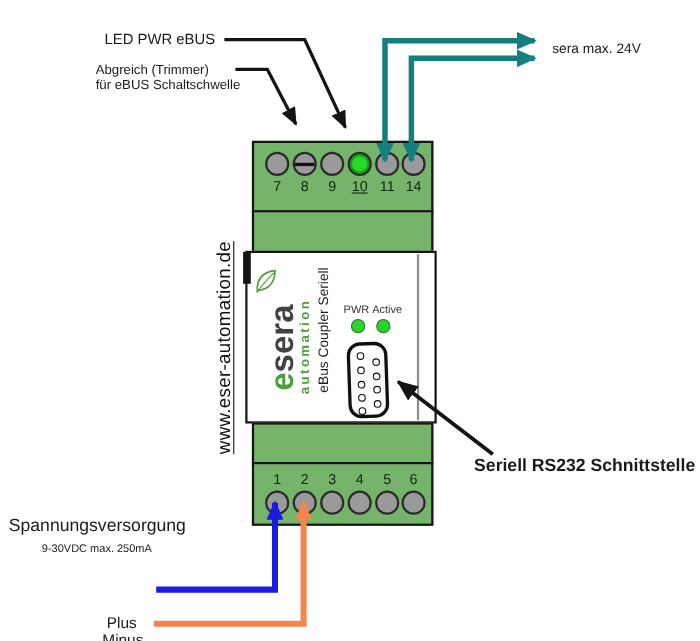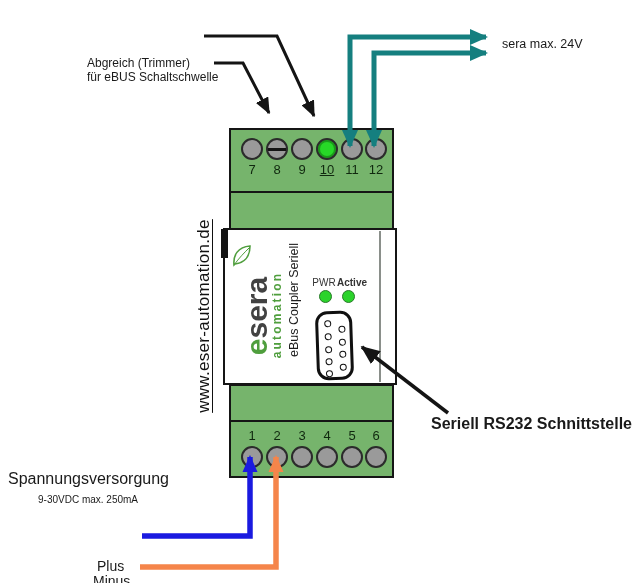--- a/index.html
+++ b/index.html
@@ -37,20 +37,21 @@
   
   #db9{position:absolute;left:316px;top:311px;width:37px;height:69px;background:#ffffff;border:3.5px solid #101010;border-radius:12px;box-sizing:border-box;transform:rotate(-2deg);}
   .pin{position:absolute;width:7px;height:7px;border-radius:50%;background:#ffffff;border:1.4px solid #101010;box-sizing:border-box;}
   svg.overlay{position:absolute;left:0;top:0;pointer-events:none;}
 </style>
 </head>
 <body>
 
 <div id="canvas">
 
+  <div class="ann" style="left:95px;top:28px;font-size:13.5px;">LED PWR eBUS</div>
   <div class="ann" style="left:87px;top:56px;font-size:12px;line-height:14px;">
     <div>Abgreich (Trimmer)</div>
     <div>für eBUS Schaltschwelle</div>
   </div>
 
   <div class="ann" style="left:502px;top:37px;font-size:12.5px;">sera max. 24V</div>
 
   <div id="sec-top" class="sec">
     <div class="screw" style="left:10px;top:8px;"></div>
     <div class="screw" style="left:35px;top:8px;">
@@ -58,41 +59,41 @@
       </div>
     <div class="screw" style="left:60px;top:8px;"></div>
     <div class="screw led-screw" style="left:85px;top:8px;"></div>
     <div class="screw" style="left:110px;top:8px;"></div>
     <div class="screw" style="left:134px;top:8px;"></div>
     <span class="tnum" style="left:10px;top:32px;">7</span>
     <span class="tnum" style="left:35px;top:32px;">8</span>
     <span class="tnum" style="left:60px;top:32px;">9</span>
     <span class="tnum" style="left:85px;top:32px;text-decoration:underline;">10</span>
     <span class="tnum" style="left:110px;top:32px;">11</span>
-    <span class="tnum" style="left:134px;top:32px;">12</span>
+    <span class="tnum" style="left:134px;top:32px;">14</span>
   </div>
 
   <div id="sec-band1" class="sec"></div>
 
   <div id="sec-panel"></div>
   <div id="sticker-edge"></div>
   <div id="din-clip"></div>
 
   <svg class="abs" style="left:231px;top:244px;" width="22" height="24" viewBox="0 0 22 24">
     <path d="M3,21 C2,11 7,3 19,2 C19,13 13,19 4,20 Z" fill="none" stroke="#4f9e3d" stroke-width="1.6"></path>
     <path d="M3,21 C8,14 13,9 18,4" fill="none" stroke="#4f9e3d" stroke-width="1"></path>
   </svg>
 
   <div id="website" class="vtext" style="left:204px;top:316px;">www.eser-automation.de</div>
   <div id="brand" class="vtext" style="left:257px;top:316px;"><span class="b1">e</span><span class="b2">sera</span></div>
   <div id="brand-sub" class="vtext" style="left:277px;top:315px;">automation</div>
   <div id="product" class="vtext" style="left:294px;top:300px;">eBus Coupler Seriell</div>
 
   <div class="ctext ledlabel" style="left:324px;top:282px;">PWR</div>
-  <div class="ctext ledlabel" style="left:352px;top:282px;font-weight:bold;">Active</div>
+  <div class="ctext ledlabel" style="left:352px;top:282px;">Active</div>
   <div class="panel-led" style="left:319px;top:290px;"></div>
   <div class="panel-led" style="left:342px;top:290px;"></div>
 
   <div id="db9">
     <div class="pin" style="left:6px;top:6px;"></div>
     <div class="pin" style="left:6px;top:19px;"></div>
     <div class="pin" style="left:6px;top:32px;"></div>
     <div class="pin" style="left:6px;top:44px;"></div>
     <div class="pin" style="left:6px;top:56px;"></div>
     <div class="pin" style="left:20px;top:12px;"></div>

